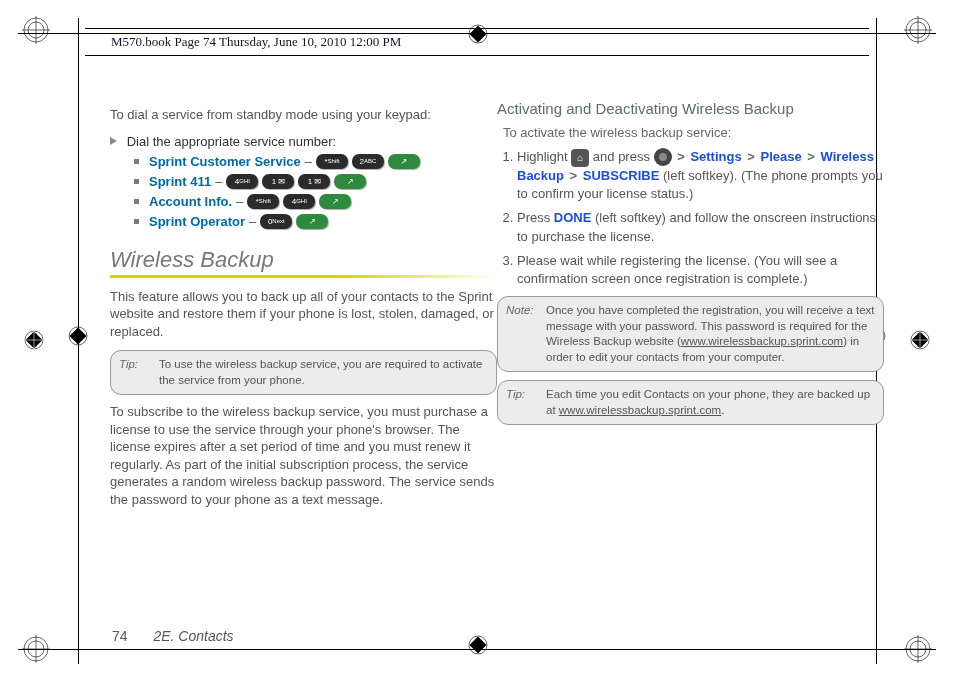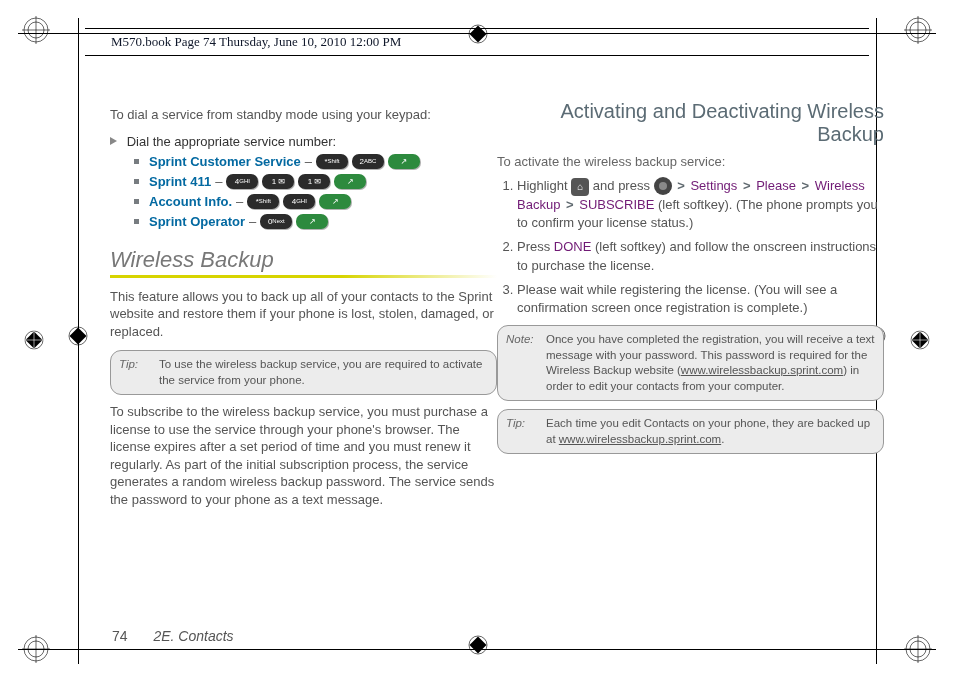--- a/index.html
+++ b/index.html
@@ -89,29 +89,28 @@
     font-size: 11.5px;
     color: #555;
     margin: 8px 0;
     display: flex;
     gap: 6px;
     line-height: 1.35;
   }
   .tip-label, .note-label { font-style: italic; color:#666; flex:0 0 34px; }
   .h3 {
     color: #5b6b74;
-    font-size: 20px;
+    font-size: 15px;
     margin: 0 0 8px 0;
     font-weight: normal;
-    text-align: right;
-  }
-  .lead { color:#666; margin: 0 0 8px 0; }
+  }
+  .lead { color:#666; margin: 0 0 8px 6px; }
   .steps { margin:0; padding:0 0 0 20px; color:#555; }
   .steps li { margin: 6px 0; line-height:1.4; }
-  .emph { font-weight:normal; color:#701a75; }
+  .emph { font-weight:bold; color:#1d4ed8; }
   .gt { color:#606a70; font-weight:bold; padding:0 2px; }
   .footer {
     position:absolute;
     left:112px;
     bottom:38px;
     font-style: italic;
     color:#555;
     font-size:14px;
   }
   .footer .pn { font-style:normal; margin-right:22px; }

